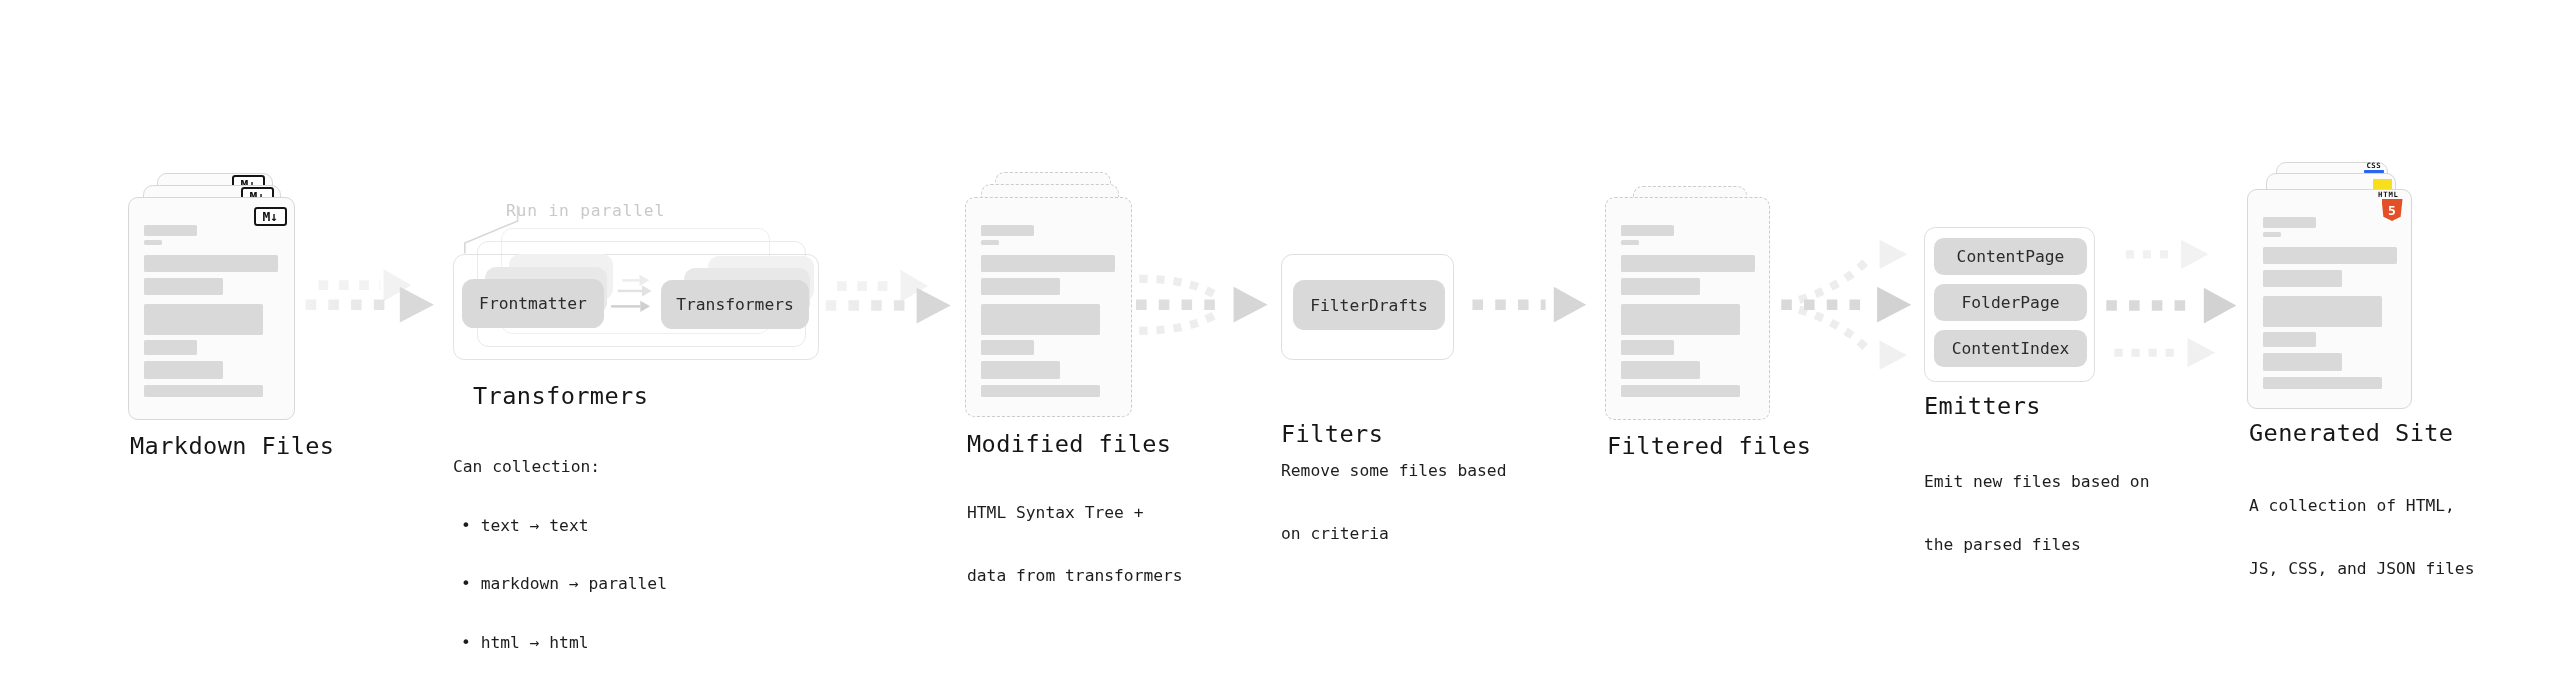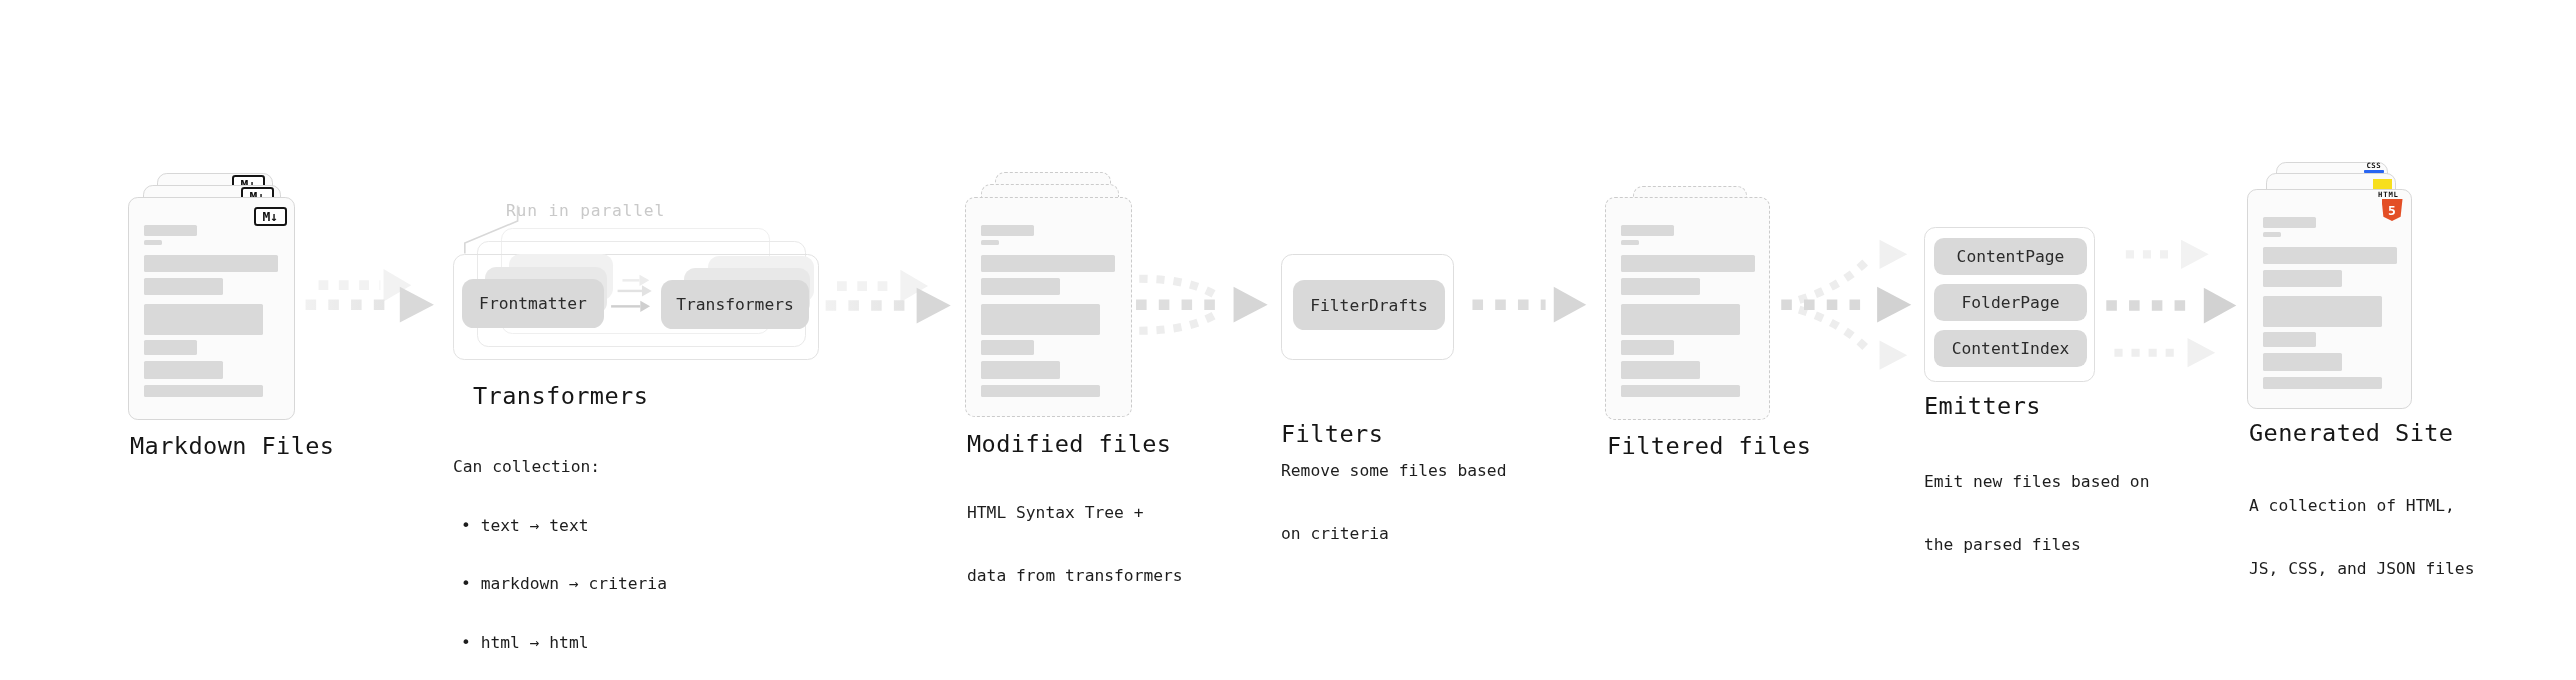--- a/index.html
+++ b/index.html
@@ -76,21 +76,21 @@
     <div class="pill ghost2" style="left:708px;top:256px;width:106px;height:46px;"></div>
     <div class="pill ghost1" style="left:684px;top:268px;width:126px;height:47px;"></div>
     <div class="pill" style="left:661px;top:280px;width:148px;height:49px;">Transformers</div>
 
     <div class="note" style="left:506px;top:201px;">Run in parallel</div>
   </div>
   <div class="label" style="left:473px;top:382px;">Transformers</div>
   <div class="caption" style="left:453px;top:418px;line-height:19.5px;">
     <div>Can collection:</div>
     <div class="indent">• text → text</div>
-    <div class="indent">• markdown → criteria</div>
+    <div class="indent">• markdown → parallel</div>
     <div class="indent">• html → html</div>
   </div>
 
   <div>
     <div class="card dashed" style="left:995px;top:172px;width:116px;height:41px;"></div>
     <div class="card dashed" style="left:981px;top:184px;width:138px;height:41px;"></div>
     <div class="card dashed" style="left:965px;top:197px;width:167px;height:220px;">
         <div class="bar" style="left: 14.6px; top: 27px; width: 53px; height: 11.4px;"></div>
         <div class="bar" style="left: 14.6px; top: 42px; width: 18px; height: 4.9px;"></div>
         <div class="bar" style="left: 14.6px; top: 57px; width: 134px; height: 17px;"></div>

